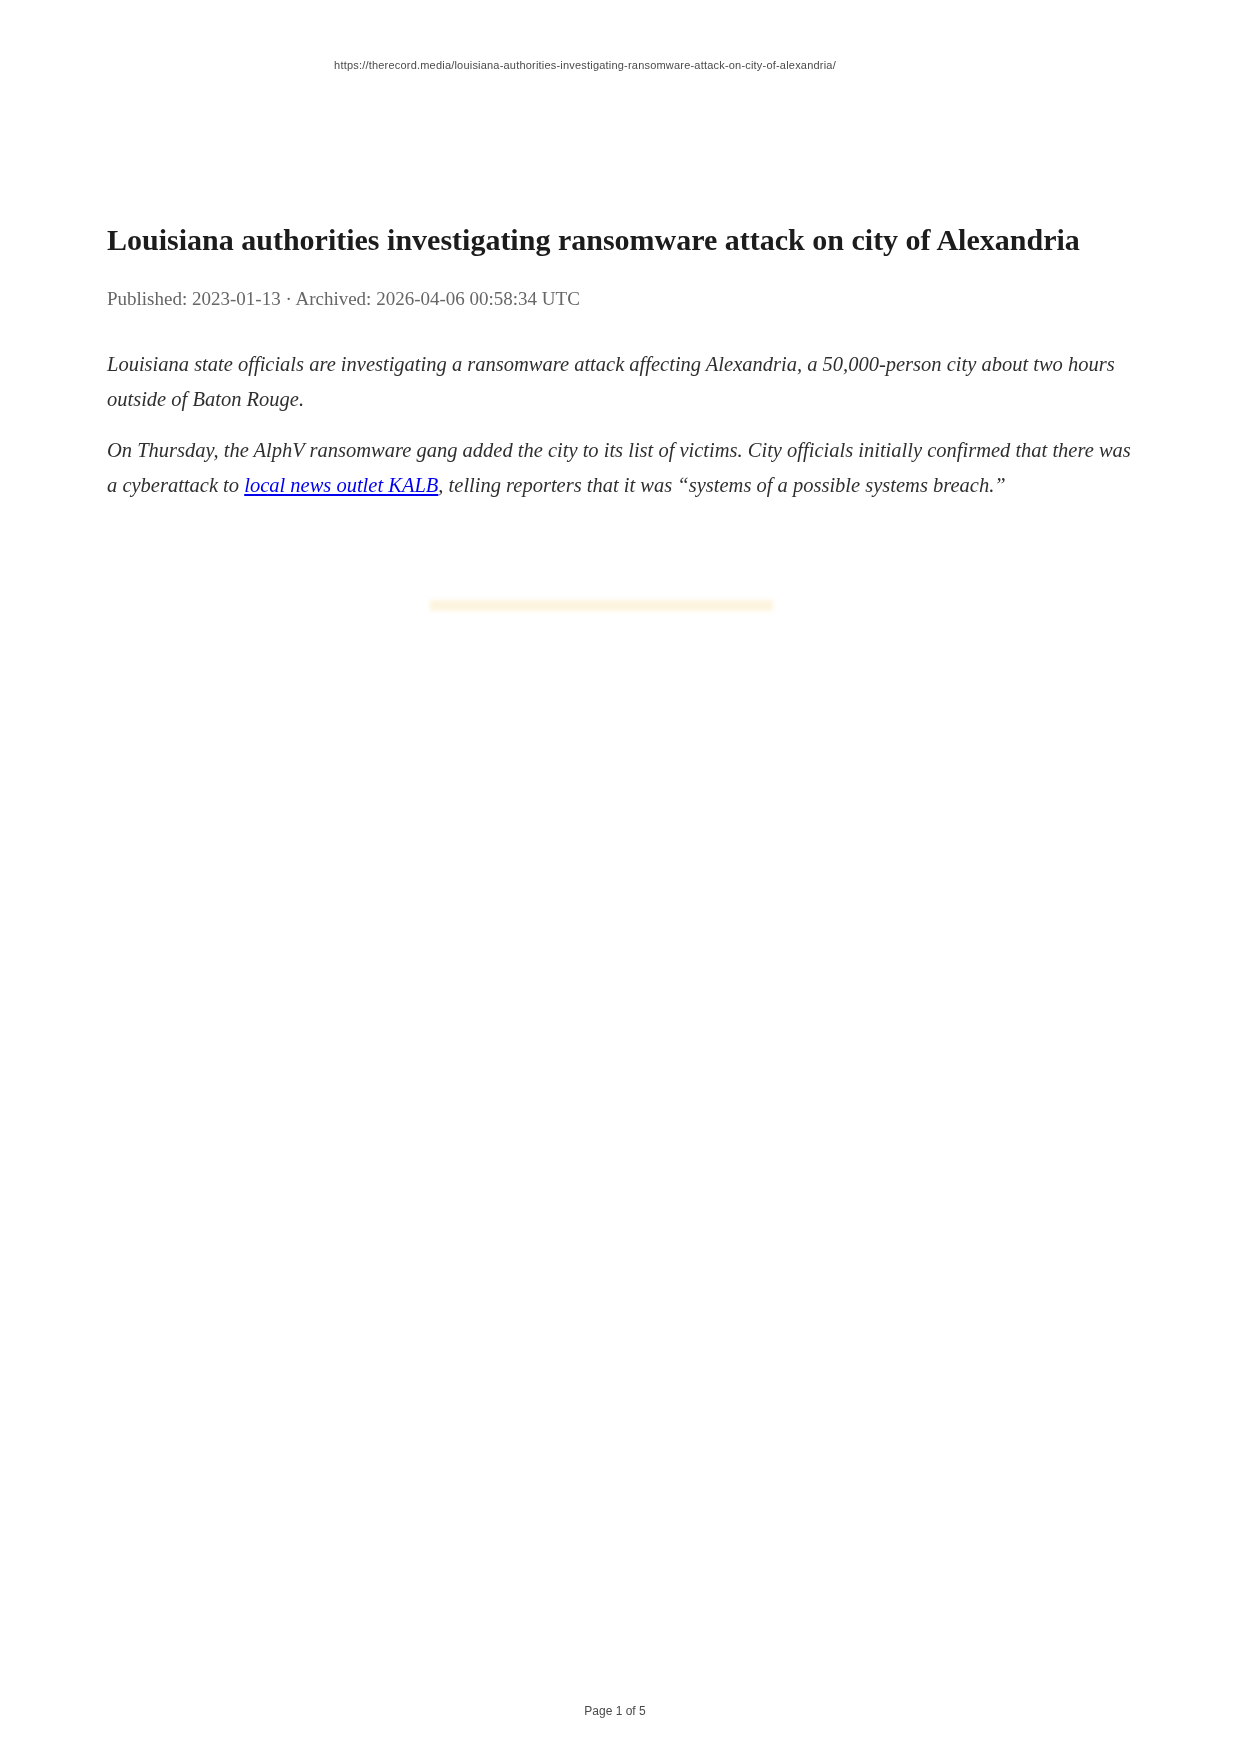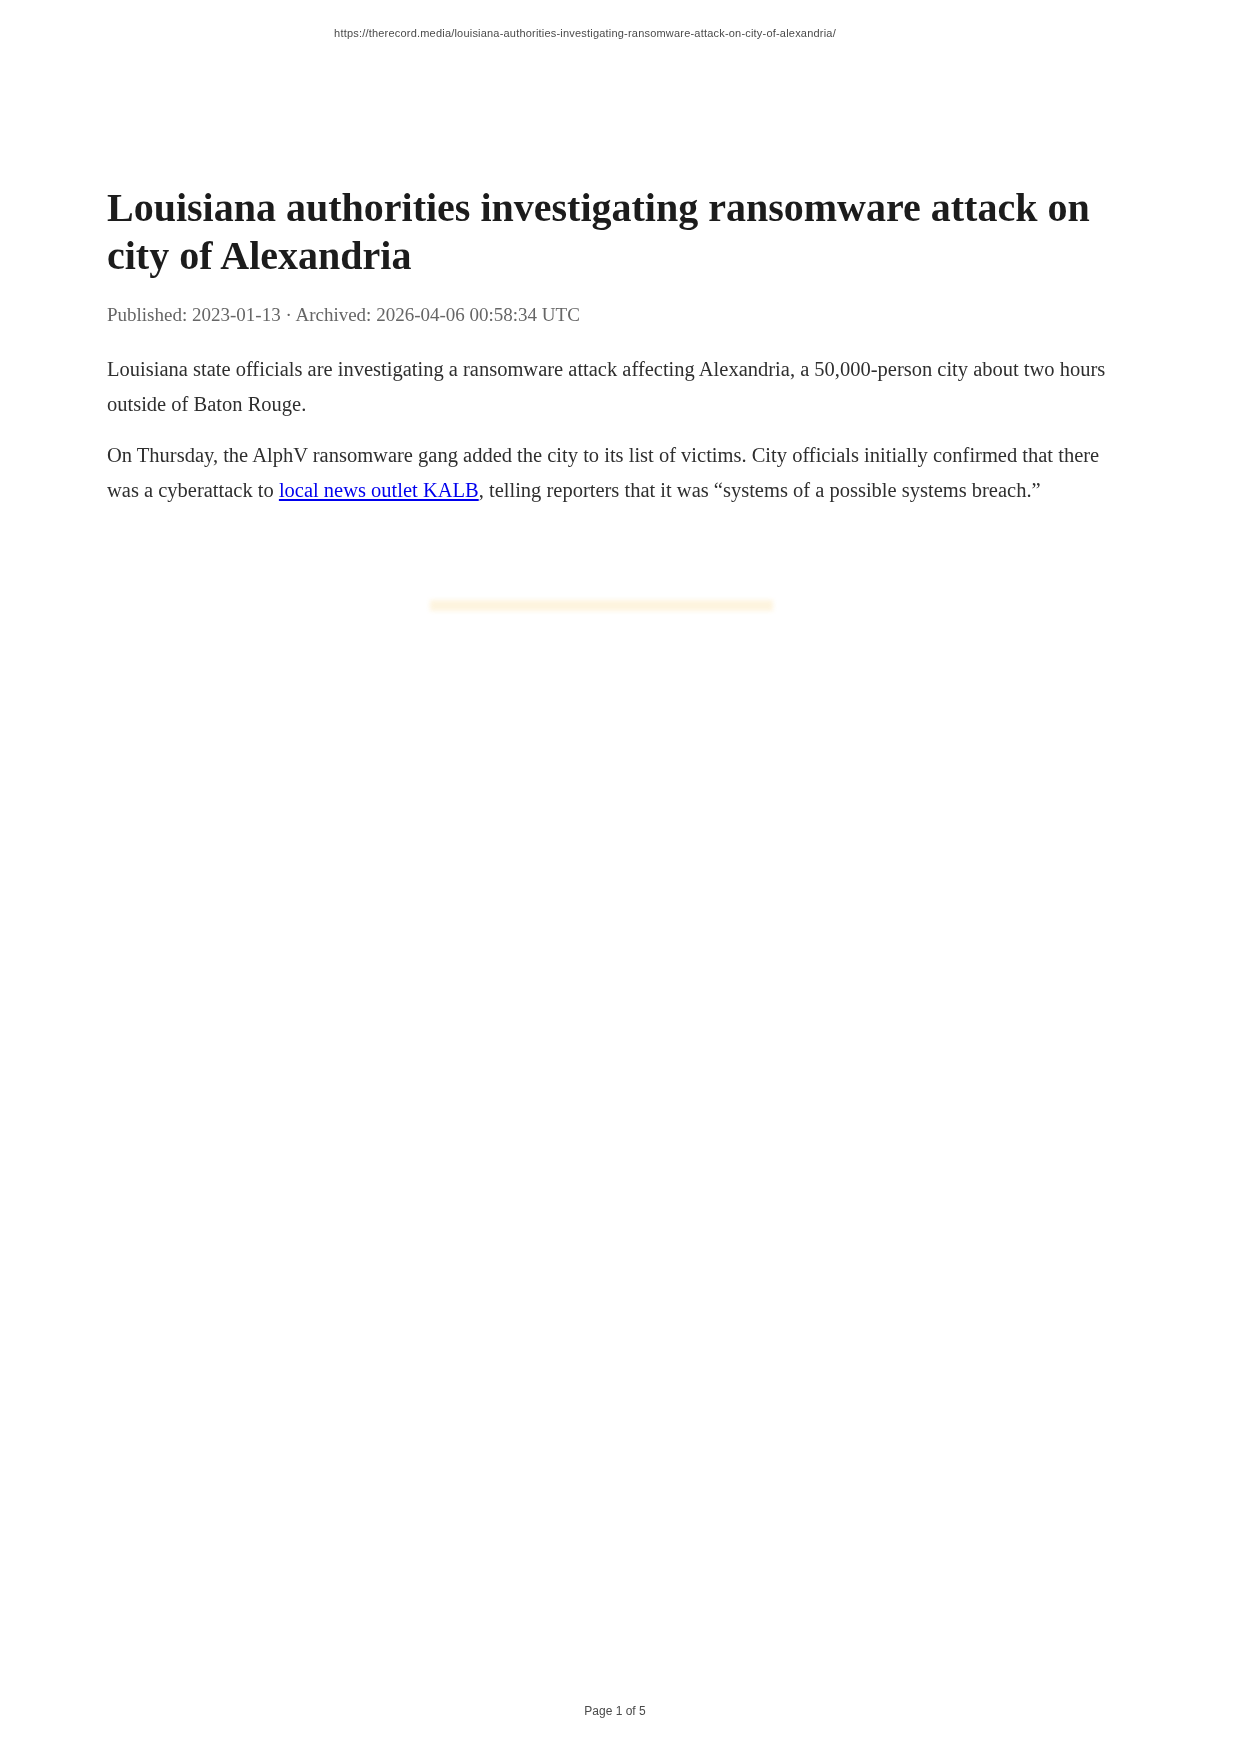--- a/index.html
+++ b/index.html
@@ -17,50 +17,52 @@
   }
   .print-header {
     padding-top: 26px;
     padding-right: 72px;
     text-align: center;
     font-family: "Liberation Sans", sans-serif;
     font-size: 11px;
     line-height: 14px;
     letter-spacing: 0.2px;
     color: var(--header-footer-text, #4f4f4f);
+    margin-top: 32px;
   }
   .content {
     padding: 0 111px 0 107px;
     font-family: "Liberation Serif", serif;
   }
   .article-title {
     margin: 144px 0 16px 0;
     font-family: "Liberation Serif", serif;
-    font-size: 40px;
+    font-size: 30px;
     line-height: 48px;
     font-weight: bold;
     color: var(--title-text, #1c1c1c);
   }
   .byline {
     margin: 62px 0 0 0;
     font-size: 20px;
     line-height: 26px;
     color: var(--byline-text, #545454);
   }
   .meta {
     margin: 22px 0 0 0;
     font-size: 19px;
     line-height: 25px;
     color: var(--meta-text, #666666);
   }
   .body-paragraph {
-    margin: 25px 0 0 0;
+    margin: 36px 0 0 0;
     font-size: 20.5px;
     line-height: 34.5px;
     color: var(--body-text, #2f2f2f);
+    font-style: italic;
   }
   .body-paragraph + .body-paragraph {
     margin-top: 17px;
   }
   .body-paragraph a {
     color: var(--link, #0000ee);
     text-decoration: underline;
     cursor: pointer;
   }
   .highlight-artifact {

